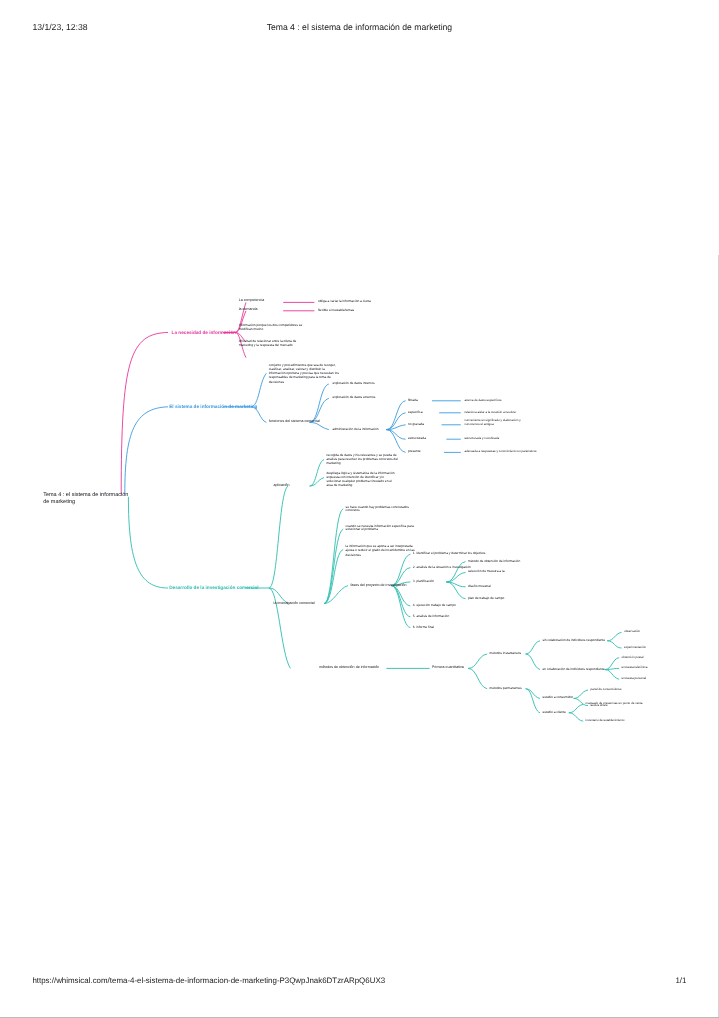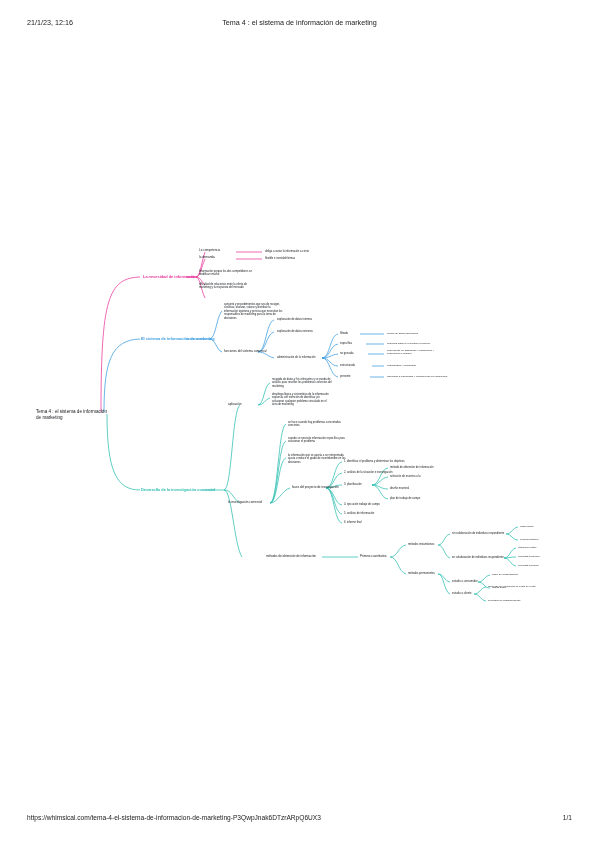--- a/index.html
+++ b/index.html
@@ -36,21 +36,21 @@
   .nowrap{white-space:nowrap;}
   .w60{width:60px;}
   .w52{width:52px;}
 </style>
 </head>
 <body>
 
 <div class="page">
 
   <div class="hdr">
-    <div class="hdr-date">21/1/23, 12:16</div>
+    <div class="hdr-date">13/1/23, 12:38</div>
     <div class="hdr-title">Tema 4 : el sistema de información de marketing</div>
   </div>
 
   <div class="canvas">
 
     <svg class="links" viewBox="0 0 599 848">
       <g fill="none" stroke-width="0.75">
 
         <g stroke="#E8359A">
           <path d="M101 412 C 101 300, 108 278, 140 277"></path>

